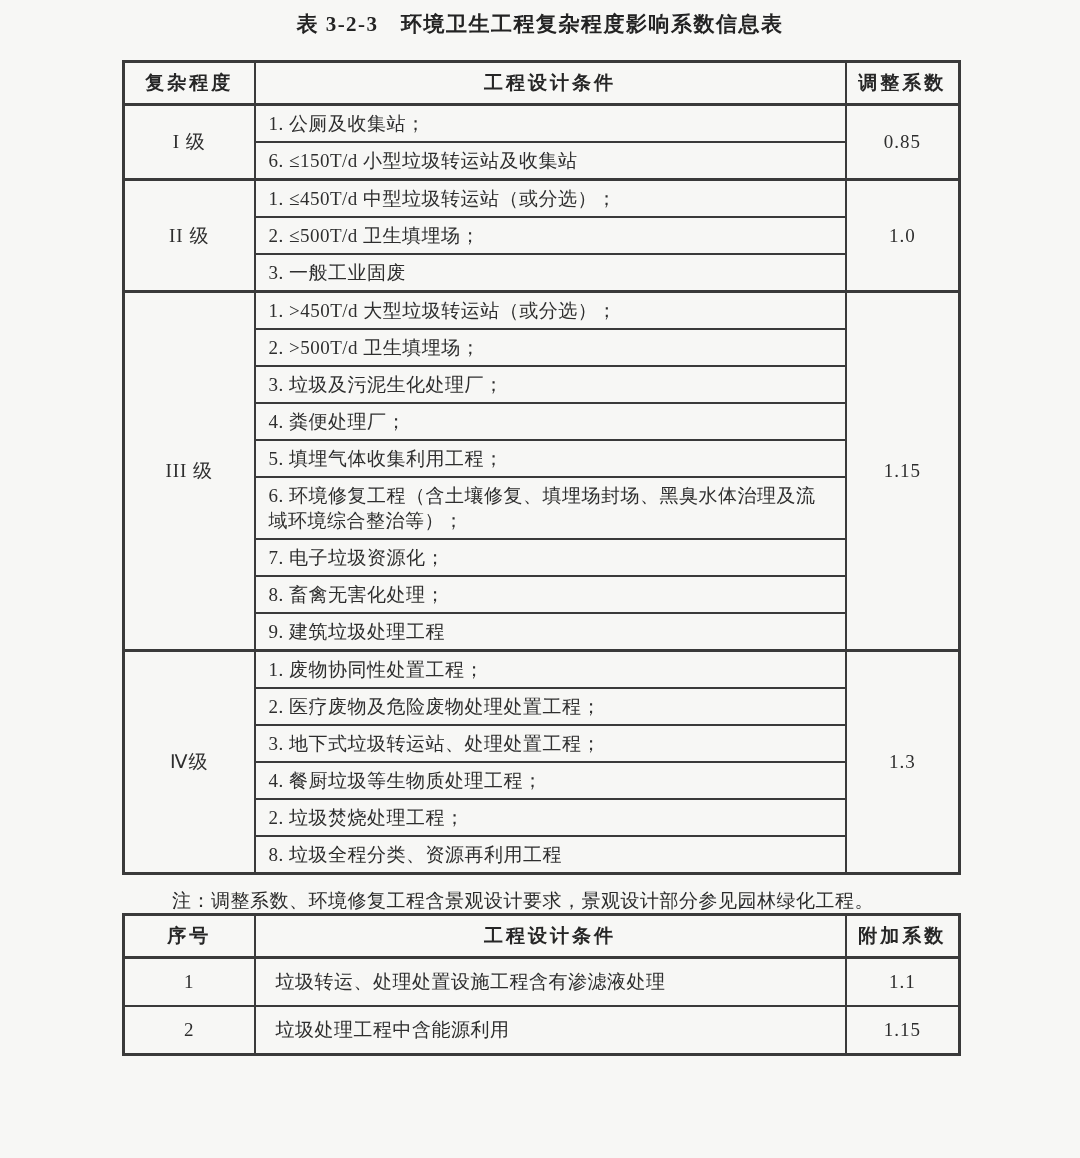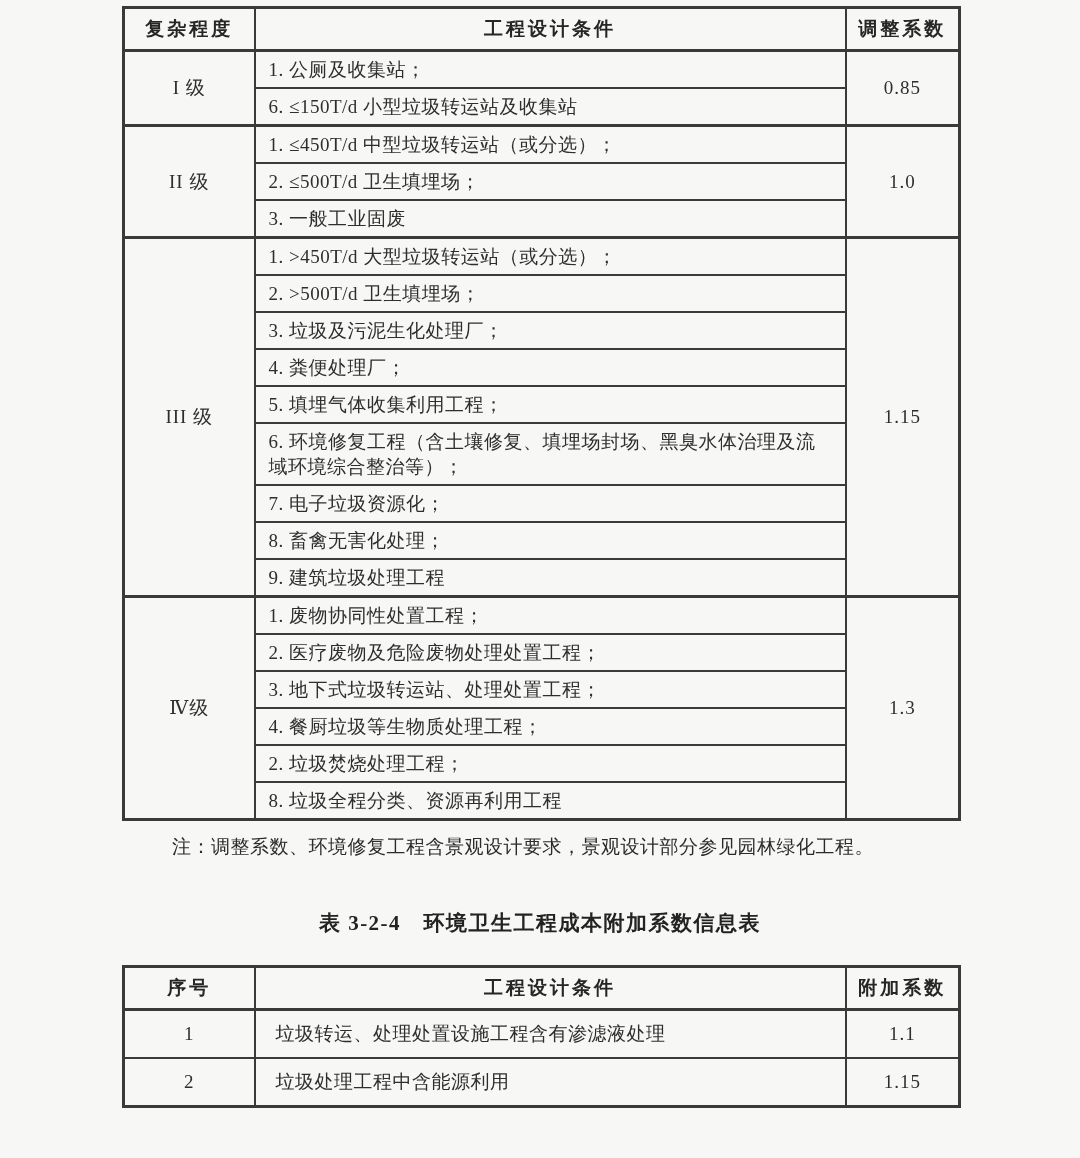--- a/index.html
+++ b/index.html
@@ -32,20 +32,21 @@
   .table-title.second{
     padding-top:50px;
     padding-bottom:28px;
   }
   table{
     width:100%;
     border-collapse:collapse;
     table-layout:fixed;
     border:3px solid var(--bd);
     background:transparent;
+    font-family:Liberation Serif, serif;
   }
   col.c-level{width:131px;}
   col.c-cond{width:591px;}
   col.c-coef{width:114px;}
   th,td{
     border:2px solid var(--bd);
     font-size:19px;
     color:var(--ink);
   }
   thead th{
@@ -85,20 +86,21 @@
     text-align:left;
     padding:2px 10px 2px 20px;
     letter-spacing:0.5px;
   }
 </style>
 </head>
 <body>
 
 <div class="doc">
 
+  <h1 class="table-title">表 3-2-3　环境卫生工程复杂程度影响系数信息表</h1>
 
   <table id="t1">
     <colgroup>
         <col class="c-level">
         <col class="c-cond">
         <col class="c-coef">
       </colgroup>
     <thead>
       <tr>
         <th>复杂程度</th>
@@ -173,21 +175,20 @@
           <td class="item-cell">2. 垃圾焚烧处理工程；</td>
         </tr>
         <tr>
           <td class="item-cell">8. 垃圾全程分类、资源再利用工程</td>
         </tr>
       </tbody>
   </table>
 
   <p class="note">注：调整系数、环境修复工程含景观设计要求，景观设计部分参见园林绿化工程。</p>
 
-  <h1 class="table-title second">表 3-2-4　环境卫生工程成本附加系数信息表</h1>
 
   <table id="t2">
     <colgroup>
         <col class="c-level">
         <col class="c-cond">
         <col class="c-coef">
       </colgroup>
     <thead>
       <tr>
         <th>序号</th>

